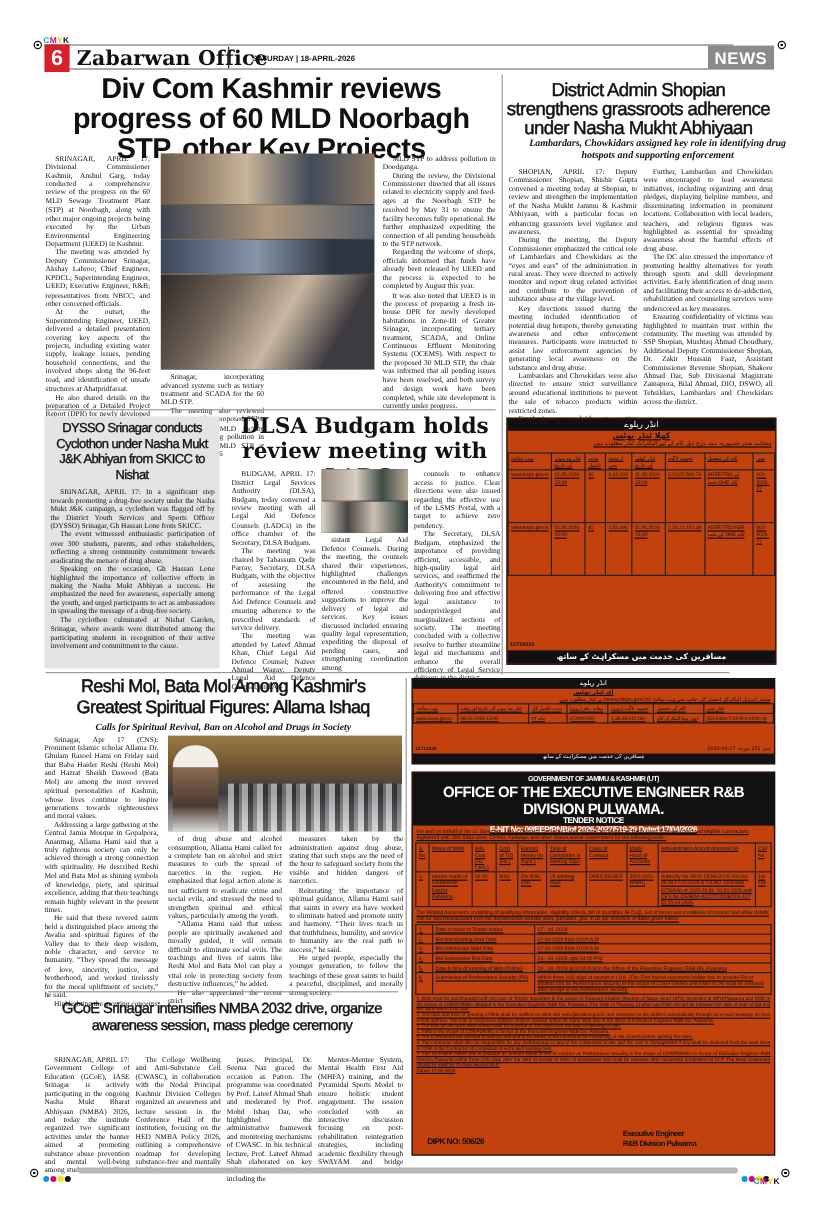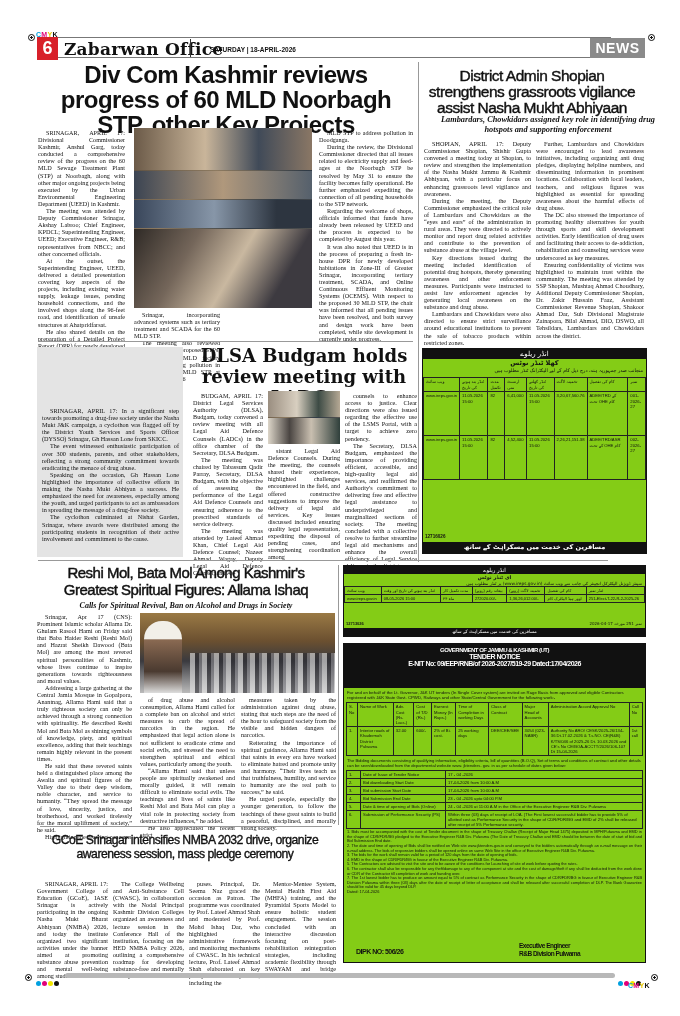--- a/index.html
+++ b/index.html
@@ -18,21 +18,21 @@
   .h-condensed { font-family: "Liberation Sans", sans-serif; font-weight: bold; letter-spacing: -0.5px; line-height: 1.02; text-align: center; transform-origin: center; }
   .h-serif { font-family: "DejaVu Serif", serif; font-weight: bold; text-align: center; line-height: 1.05; }
   .subhead { font-family: "Liberation Serif", serif; font-style: italic; font-weight: bold; text-align: center; font-size: 9.5px; line-height: 1.2; }
   .body-text { font-family: "Liberation Serif", serif; font-size: 6.2px; line-height: 7.1px; text-align: justify; hyphens: auto; }
   .body-text p { text-indent: 8px; }
   .photo { background: linear-gradient(135deg, #4a4035 0%, #8d7a60 35%, #2f3a45 60%, #7b6d5b 100%); overflow: hidden; }
   .photo .tile { position: absolute; }
   .rule { background: #999; height: 1px; }
   .vrule { background: #999; width: 1px; }
   .dysso-box { background: #e4e4e4; }
-  .ad-box { border: 1px solid #111; background: #84cc16; }
+  .ad-box { border: 1px solid #111; background: #c2410c; text-decoration: underline; }
   .ad-black { background: #111; color: #fff; text-align: center; }
   .urdu { font-family: "DejaVu Sans", sans-serif; direction: rtl; font-size: 5.5px; line-height: 7px; }
   table.ad-table { border-collapse: collapse; width: 100%; font-family: "Liberation Sans", sans-serif; font-size: 4.6px; line-height: 5.6px; }
   table.ad-table td, table.ad-table th { border: 1px solid #222; padding: 1px 2px; vertical-align: top; text-align: left; font-weight: normal; }
   .pwd-title { font-family: "Liberation Sans", sans-serif; font-weight: bold; letter-spacing: -0.5px; }
   .small-sans { font-family: "Liberation Sans", sans-serif; font-size: 4.6px; line-height: 5.6px; }
   .footer-bar { height: 5px; background: #b8b8b8; border-radius: 3px; }
   .dot { width: 5px; height: 5px; border-radius: 50%; display: inline-block; margin-right: 1px; }
 </style>
 </head>
@@ -72,36 +72,37 @@
 <div class="abs body-text" style="left:225px;top:311px;width:87px;"></div>
 <div class="abs body-text" style="left:319px;top:129px;width:94px;">
   <p>MLD STP to address pollution in Doodganga.</p>
     <p>During the review, the Divisional Commissioner directed that all issues related to electricity supply and feed-ages at the Noorbagh STP be resolved by May 31 to ensure the facility becomes fully operational. He further emphasized expediting the connection of all pending households to the STP network.</p>
     <p>Regarding the welcome of shops, officials informed that funds have already been released by UEED and the process is expected to be completed by August this year.</p>
     <p>It was also noted that UEED is in the process of preparing a fresh in-house DPR for newly developed habitations in Zone-III of Greater Srinagar, incorporating tertiary treatment, SCADA, and Online Continuous Effluent Monitoring Systems (OCEMS). With respect to the proposed 30 MLD STP, the chair was informed that all pending issues have been resolved, and both survey and design work have been completed, while site development is currently under progress.</p>
 </div>
 <div class="abs rule" style="left:38px;top:341px;width:375px;"></div>
 <div class="abs vrule" style="left:418px;top:62px;height:500px;"></div>
 
-<div class="abs h-condensed" style="left:420px;top:68px;width:224px;font-size:15.5px;line-height:16px;font-weight:normal;-webkit-text-stroke:0.4px #111;">District Admin Shopian strengthens grassroots vigilance assist Nasha Mukht Abhiyaan</div>
+<div class="abs h-condensed" style="left:420px;top:68px;width:224px;font-size:15.5px;line-height:16px;font-weight:normal;-webkit-text-stroke:0.4px #111;">District Admin Shopian strengthens grassroots adherence under Nasha Mukht Abhiyaan</div>
 <div class="abs subhead" style="left:420px;top:115px;width:224px;font-size:8.3px;line-height:10px;margin-left:16px;">Lambardars, Chowkidars assigned key role in identifying drug hotspots and supporting enforcement</div>
 <div class="abs body-text" style="left:424px;top:140px;width:107px;">
   <p>SHOPIAN, APRIL 17: Deputy Commissioner Shopian, Shishir Gupta convened a meeting today at Shopian, to review and strengthen the implementation of the Nasha Mukht Jammu &amp; Kashmir Abhiyaan, with a particular focus on enhancing grassroots level vigilance and awareness.</p>
     <p>During the meeting, the Deputy Commissioner emphasized the critical role of Lambardars and Chowkidars as the “eyes and ears” of the administration in rural areas. They were directed to actively monitor and report drug related activities and contribute to the prevention of substance abuse at the village level.</p>
     <p>Key directions issued during the meeting included identification of potential drug hotspots, thereby generating awareness and other enforcement measures. Participants were instructed to assist law enforcement agencies by generating local awareness on the substance and drug abuse.</p>
     <p>Lambardars and Chowkidars were also directed to ensure strict surveillance around educational institutions to prevent the sale of tobacco products within restricted zones.</p>
     <p>Emphasis was laid on active participation in Gram Sabhas to pass anti-drug resolutions and mobilize community support.</p>
 </div>
 <div class="abs body-text" style="left:536px;top:140px;width:108px;">
   <p>Further, Lambardars and Chowkidars were encouraged to lead awareness initiatives, including organizing anti drug pledges, displaying helpline numbers, and disseminating information in prominent locations. Collaboration with local leaders, teachers, and religious figures was highlighted as essential for spreading awareness about the harmful effects of drug abuse.</p>
     <p>The DC also stressed the importance of promoting healthy alternatives for youth through sports and skill development activities. Early identification of drug users and facilitating their access to de-addiction, rehabilitation and counseling services were underscored as key measures.</p>
     <p>Ensuring confidentiality of victims was highlighted to maintain trust within the community. The meeting was attended by SSP Shopian, Mushtaq Ahmad Choudhary, Additional Deputy Commissioner Shopian, Dr. Zakir Hussain Faaz, Assistant Commissioner Revenue Shopian, Shakoor Ahmad Dar, Sub Divisional Magistrate Zainapora, Bilal Ahmad, DIO, DSWO, all Tehsildars, Lambardars and Chowkidars across the district.</p>
 </div>
 
 <div class="abs dysso-box" style="left:37px;top:347px;width:146px;height:210px;">
+  <div class="h-condensed" style="position:absolute;left:4px;top:4px;width:138px;font-size:10.8px;line-height:13px;font-weight:normal;-webkit-text-stroke:0.3px #111;">DYSSO Srinagar conducts Cyclothon under Nasha Mukt J&amp;K Abhiyan from SKICC to Nishat</div>
   <div class="body-text" style="position:absolute;left:5px;top:60px;width:137px;">
     <p>SRINAGAR, APRIL 17: In a significant step towards promoting a drug-free society under the Nasha Mukt J&amp;K campaign, a cyclothon was flagged off by the District Youth Services and Sports Officer (DYSSO) Srinagar, Gh Hassan Lone from SKICC.</p>
       <p>The event witnessed enthusiastic participation of over 300 students, parents, and other stakeholders, reflecting a strong community commitment towards eradicating the menace of drug abuse.</p>
       <p>Speaking on the occasion, Gh Hassan Lone highlighted the importance of collective efforts in making the Nasha Mukt Abhiyan a success. He emphasized the need for awareness, especially among the youth, and urged participants to act as ambassadors in spreading the message of a drug-free society.</p>
       <p>The cyclothon culminated at Nishat Garden, Srinagar, where awards were distributed among the participating students in recognition of their active involvement and commitment to the cause.</p>
   </div>
 </div>
 
 <div class="abs h-serif" style="left:193px;top:345px;width:222px;font-size:18px;line-height:21px;">DLSA Budgam holds review meeting with LADCs</div>
 <div class="abs body-text" style="left:193px;top:392px;width:70px;">
@@ -216,20 +217,21 @@
   </tbody>
     </table>
   <div class="small-sans" style="position:absolute;left:2px;bottom:9px;font-size:4px;font-weight:bold;">12713026</div>
   <div class="urdu" style="position:absolute;right:3px;bottom:9px;font-size:4px;">نمبر 251 مورخہ 17-04-2026</div>
   <div class="ad-black urdu" style="position:absolute;left:0;right:0;bottom:0;height:8px;line-height:8px;font-size:4.5px;">مسافرین کی خدمت میں مسکراہٹ کے ساتھ</div>
 </div>
 
 <div class="abs ad-box" style="left:343px;top:643px;width:303px;height:320px;border:1.5px solid #111;">
   <div class="ad-black" style="height:44px;padding-top:3px;">
     <div class="pwd-title" style="font-size:6px;">GOVERNMENT OF JAMMU &amp; KASHMIR (UT)</div>
+    <div class="pwd-title" style="font-size:12.5px;line-height:14px;">OFFICE OF THE EXECUTIVE ENGINEER R&amp;B DIVISION PULWAMA.</div>
     <div class="pwd-title" style="font-size:7px;">TENDER NOTICE</div>
     <div class="pwd-title" style="font-size:7px;">E-NIT No: 09/EEP/RNB/of 2026-2027/519-29 Dated:17/04/2026</div>
   </div>
   <div class="small-sans" style="padding:2px 3px;font-size:4.3px;line-height:5.2px;">For and on behalf of the Lt. Governor, J&amp;K UT tenders (In Single Cover system) are invited on Rage Basis from approved and eligible Contractors registered with J&amp;K State Govt. CPWD, Railways and other State/Central Government for the following work:-</div>
   <table class="ad-table" style="font-size:4.2px;line-height:5.2px;margin:0 2px;width:calc(100% - 4px);">
     <tbody>
         <tr>
       <th>S. No</th>
           <th>Name of Work</th>
           <th>Adv. Cost (Rs. Lacs.)</th>

